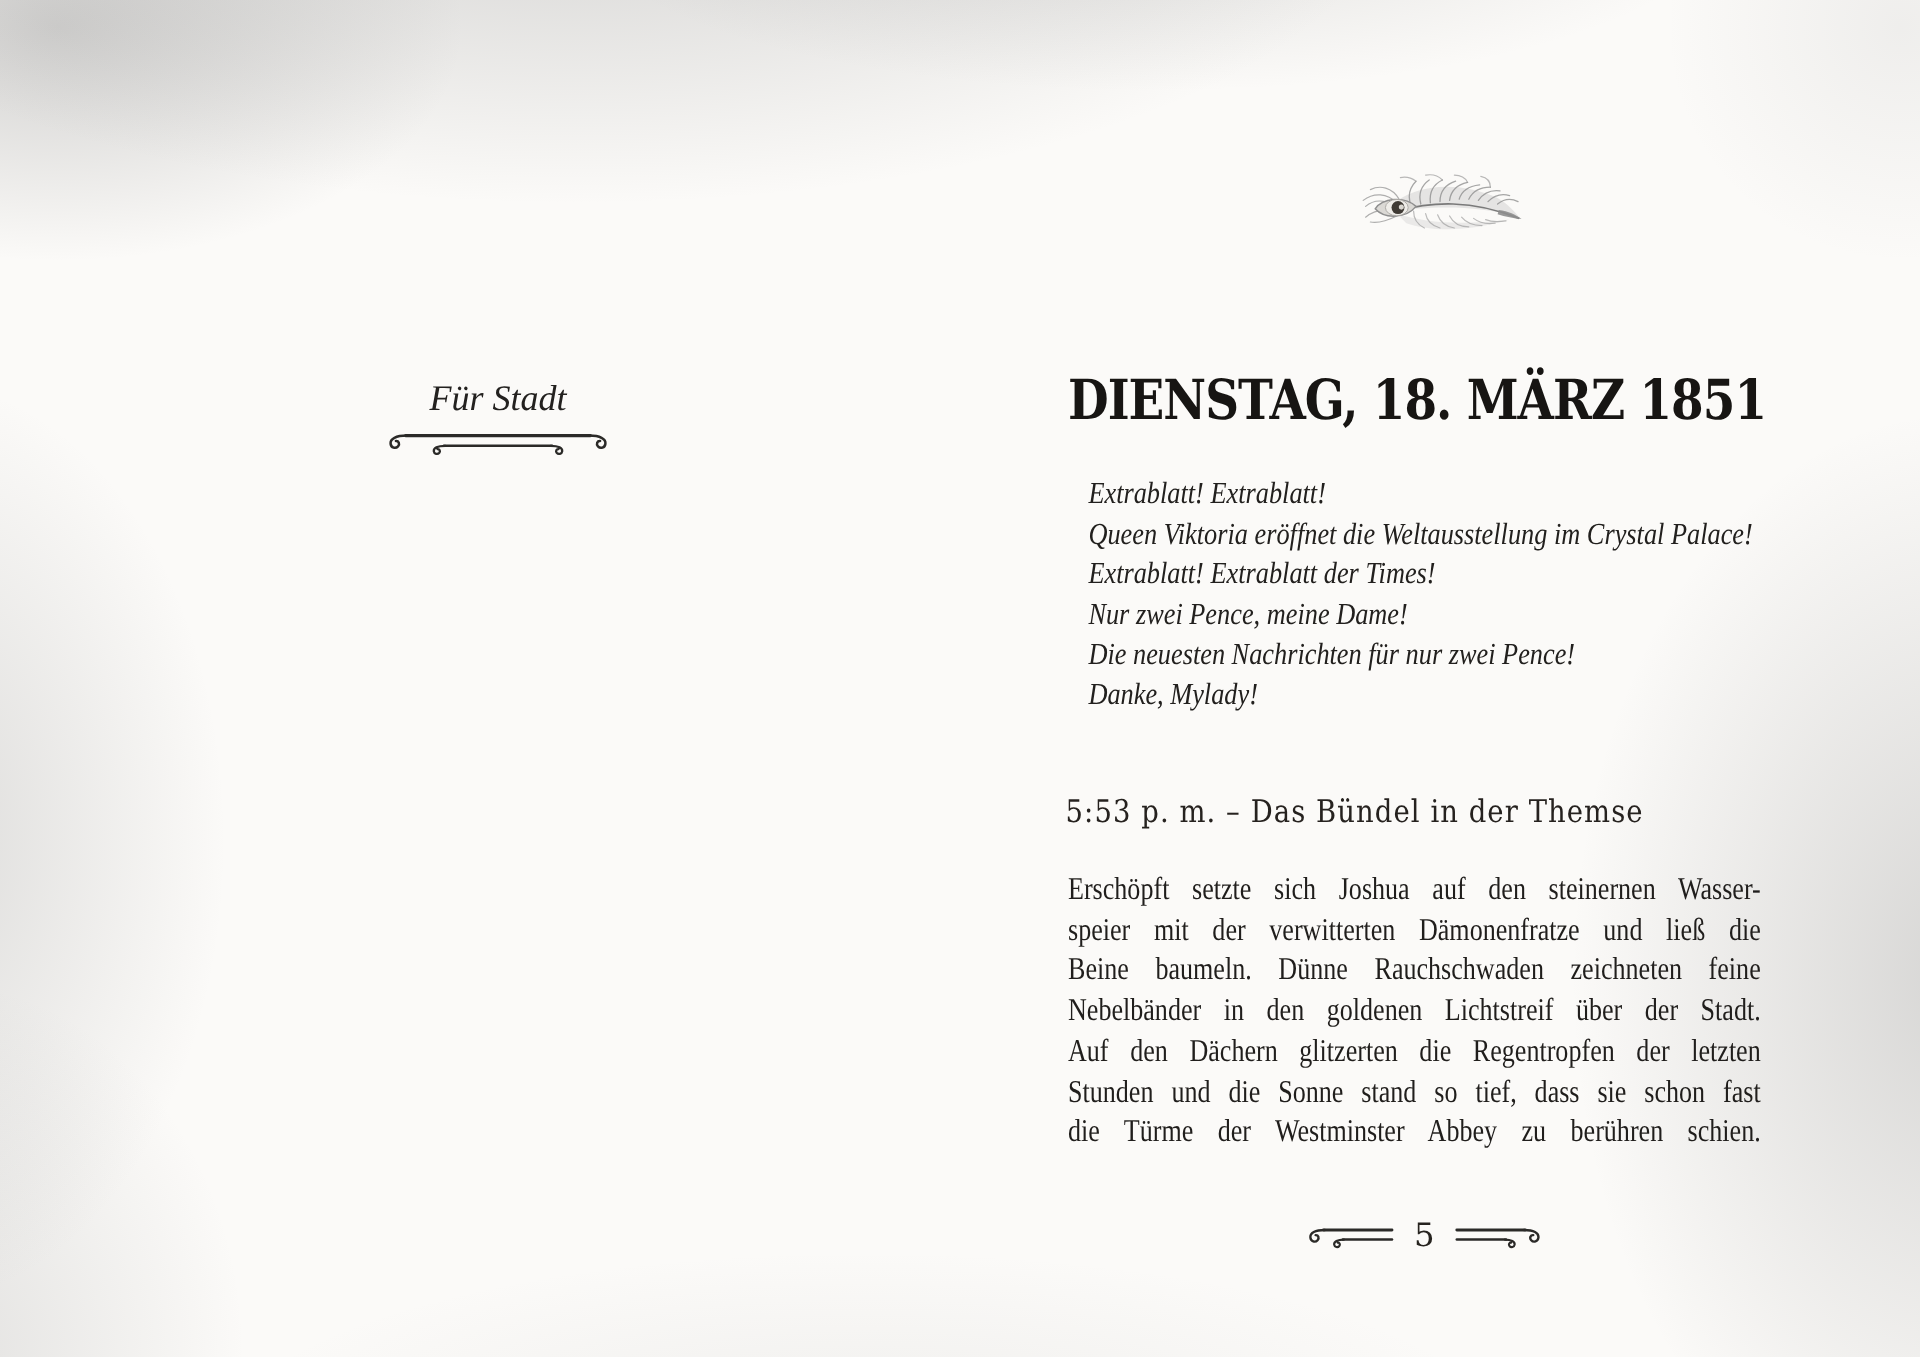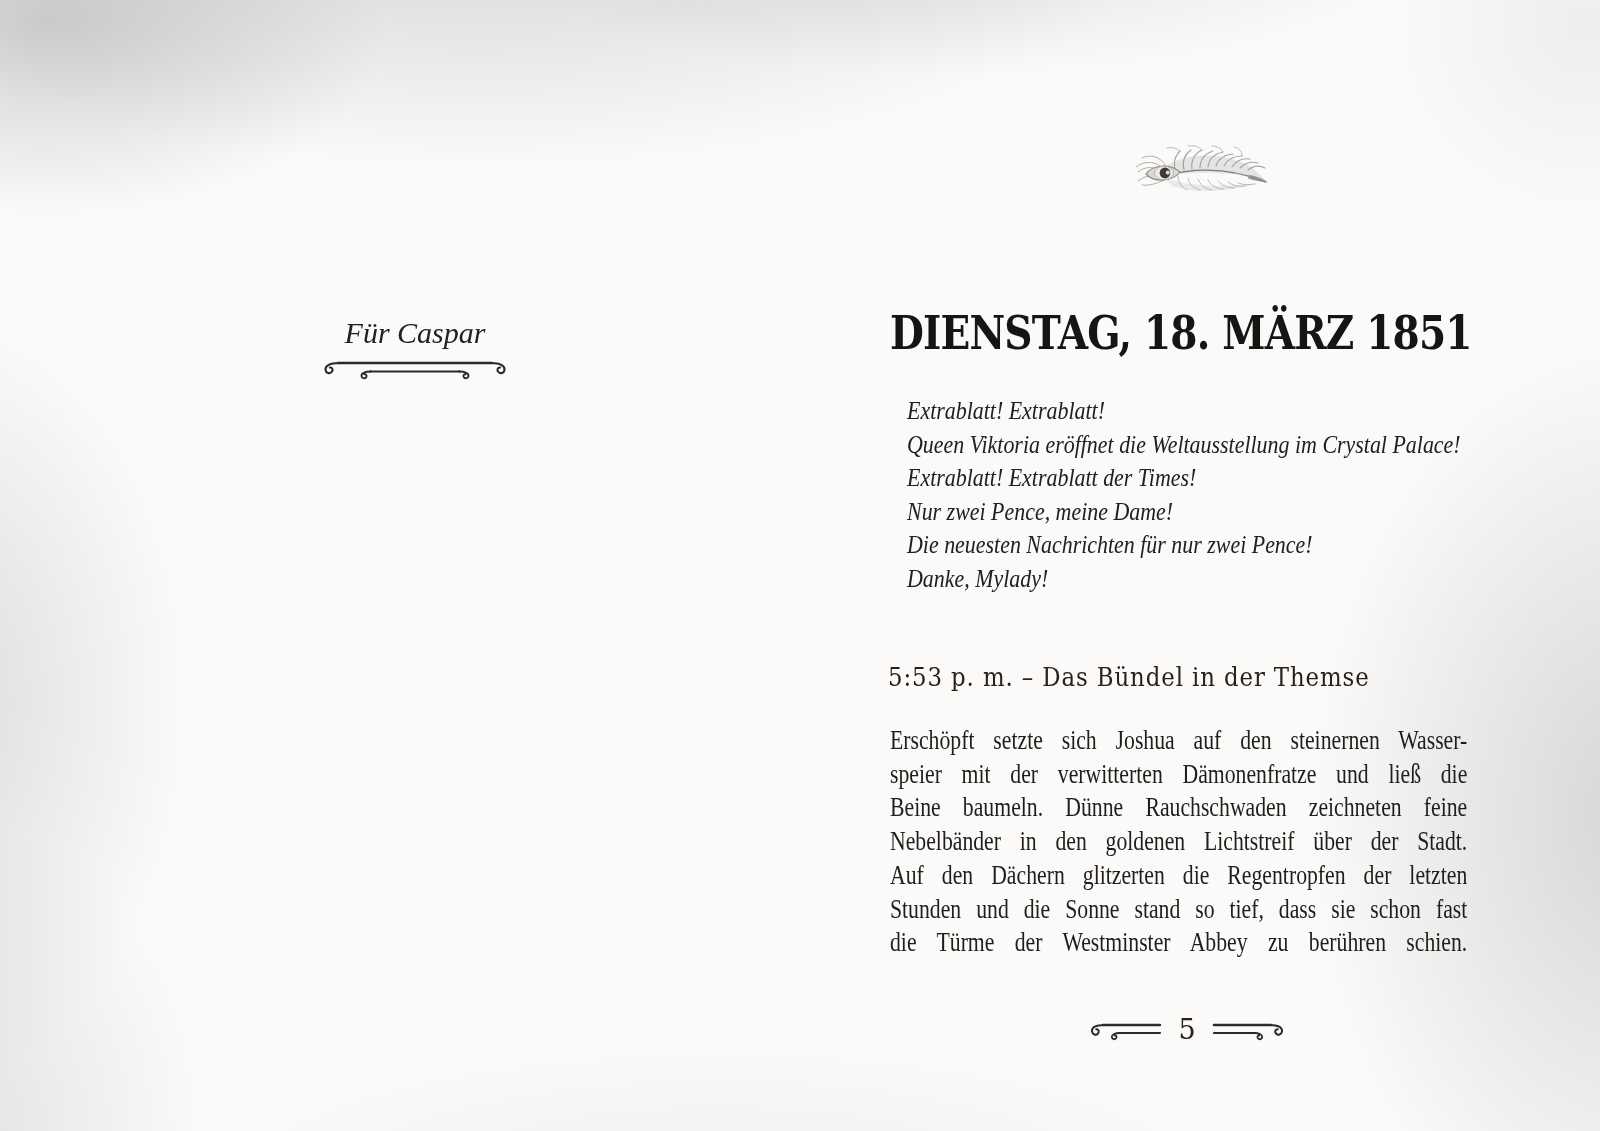--- a/index.html
+++ b/index.html
@@ -61,21 +61,21 @@
   }
   .flip{ transform:scaleX(-1); }
   svg{ display:block; }
 </style>
 </head>
 <body>
 
 <div class="spread">
 
   <div>
-    <div class="dedication">Für Caspar</div>
+    <div class="dedication">Für Stadt</div>
 
     <div class="dedication-flourish">
       <svg width="186" height="30" viewBox="0 0 186 30" aria-hidden="true">
         <g stroke="#2b2a28" fill="none" stroke-linecap="round">
           <path d="M16 11 H170" stroke-width="2.6"></path>
           <path d="M48 19.5 H138" stroke-width="2.2"></path>
           <g>
             <path d="M17 11 C8 11 3 13.6 3.5 17.8 C3.9 21.2 7.6 22.2 9.7 19.9 C11.4 18 10.3 15.3 7.9 15.5" stroke-width="2.1"></path>
             <path d="M49 19.5 C42.5 19.5 39.2 21.4 39.5 24.1 C39.8 26.3 42.7 27 44.1 25.3 C45.2 23.9 44.3 22 42.6 22.2" stroke-width="1.9"></path>
           </g>

